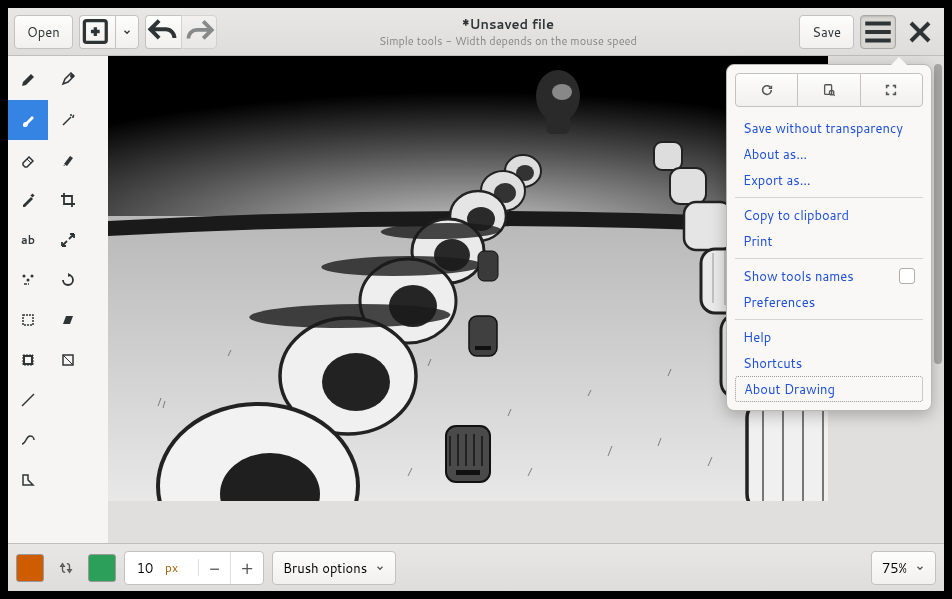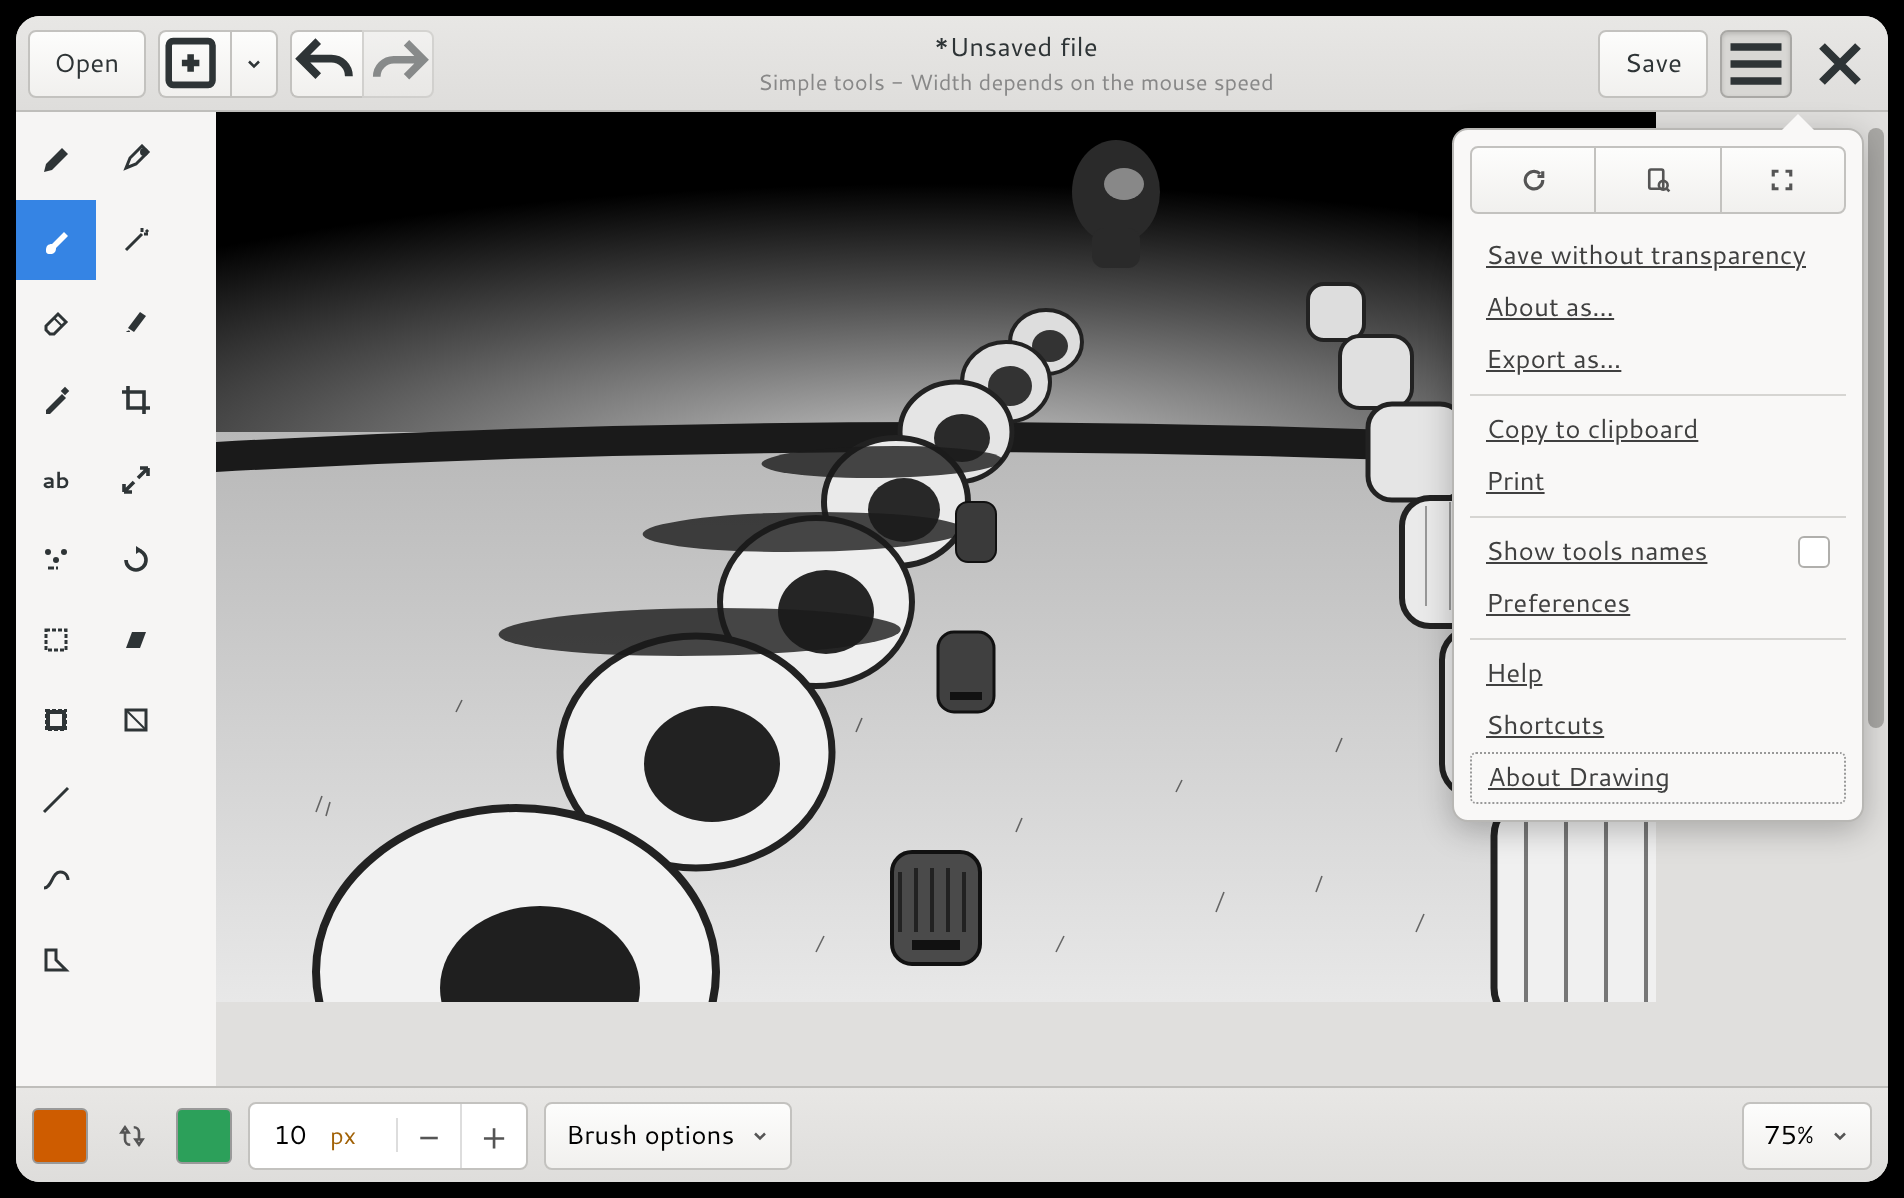--- a/index.html
+++ b/index.html
@@ -1,26 +1,26 @@
 <!DOCTYPE html>
 <html><head>
 <meta charset="utf-8">
 <style>
 * { box-sizing: border-box; margin: 0; padding: 0; font-family: Cantarell, -apple-system, sans-serif; }
 body { background: #000; width: 952px; height: 599px; overflow: hidden; }
-.window { position: absolute; top: 8px; left: 8px; width: 936px; height: 583px; background: #f6f5f4; border-radius: 12px; overflow: hidden; box-shadow: 0 2px 12px rgba(0,0,0,0.4); }
+.window { position: absolute; top: 8px; left: 8px; width: 936px; height: 583px; background: #f6f5f4; border-radius: 0; overflow: hidden; box-shadow: 0 2px 12px rgba(0,0,0,0.4); }
 .headerbar { height: 48px; background: linear-gradient(#e8e7e5, #dedddb); border-bottom: 1px solid #bfbebb; display: flex; align-items: center; padding: 0 6px; gap: 6px; position: relative; }
 .hb-btn { height: 34px; padding: 0 12px; background: linear-gradient(#fdfdfc, #f1f0ee); border: 1px solid #c3c2bf; border-radius: 4px; display: flex; align-items: center; justify-content: center; font-size: 13px; color: #2e3436; cursor: pointer; }
 .hb-btn.icon { width: 36px; padding: 0; }
 .hb-btn.pressed { background: #d8d7d4; border-color: #a9a8a5; box-shadow: inset 0 1px 2px rgba(0,0,0,0.15); }
 .hb-group { display: flex; }
 .hb-group .hb-btn:first-child { border-radius: 4px 0 0 4px; border-right: none; }
 .hb-group .hb-btn:last-child { border-radius: 0 4px 4px 0; }
 .title-box { flex: 1; text-align: center; pointer-events: none; }
-.title { font-size: 13px; font-weight: normal; color: #2e3436; }
+.title { font-size: 13px; font-weight: bold; color: #2e3436; }
 .subtitle { font-size: 11px; color: #888; }
 .content { display: flex; height: calc(100% - 48px - 48px); }
 .toolbar { width: 100px; background: #f6f5f4; padding: 4px 0; display: grid; grid-template-columns: 40px 40px; grid-auto-rows: 40px; }
 .tool { width: 40px; height: 40px; display: flex; align-items: center; justify-content: center; cursor: pointer; color: #2e3436; }
 .tool.active { background: #3584e4; color: #fff; }
 .tool svg { width: 16px; height: 16px; }
 .canvas-area { flex: 1; background: #e0dfdd; position: relative; overflow: hidden; }
 .canvas { position: absolute; top: 0; left: 0; width: 720px; height: 445px; background: #fff; }
 .bottombar { height: 48px; background: linear-gradient(#e8e7e5, #dedddb); border-top: 1px solid #bfbebb; display: flex; align-items: center; padding: 0 8px; gap: 8px; }
 .color-swatch { width: 28px; height: 28px; border: 1px solid #999; border-radius: 3px; cursor: pointer; }
@@ -32,21 +32,21 @@
 .step-btn:first-of-type { border-right: 1px solid #ddd; }
 .combo { height: 34px; padding: 0 10px; background: linear-gradient(#fdfdfc, #f1f0ee); border: 1px solid #c3c2bf; border-radius: 4px; display: flex; align-items: center; gap: 8px; font-size: 13px; cursor: pointer; }
 .spacer { flex: 1; }
 .popover { position: absolute; top: 56px; right: 12px; width: 206px; background: #f9f8f7; border: 1px solid #b8b7b4; border-radius: 8px; box-shadow: 0 4px 16px rgba(0,0,0,0.25); padding: 8px; z-index: 100; }
 .popover::before { content: ''; position: absolute; top: -8px; right: 24px; border: 8px solid transparent; border-bottom-color: #f9f8f7; border-top: none; }
 .popover-btns { display: flex; gap: 0; margin-bottom: 8px; }
 .popover-btns .pbtn { flex: 1; height: 34px; background: linear-gradient(#fdfdfc, #f1f0ee); border: 1px solid #c3c2bf; display: flex; align-items: center; justify-content: center; cursor: pointer; }
 .popover-btns .pbtn:first-child { border-radius: 4px 0 0 4px; }
 .popover-btns .pbtn:nth-child(2) { border-left: none; border-right: none; }
 .popover-btns .pbtn:last-child { border-radius: 0 4px 4px 0; }
-.menu-item { height: 26px; display: flex; align-items: center; padding: 0 8px; font-size: 13px; color: #404040; cursor: pointer; border-radius: 3px; text-decoration: underline; }
+.menu-item { height: 26px; display: flex; align-items: center; padding: 0 8px; font-size: 13px; color: #1d4ed8; cursor: pointer; border-radius: 3px; }
 .menu-item.highlighted { border: 1px dotted #999; }
 .menu-item.check { justify-content: space-between; }
 .menu-check { width: 16px; height: 16px; border: 1px solid #b0afac; border-radius: 3px; background: #fff; }
 .menu-sep { height: 1px; background: #d6d5d2; margin: 4px 0; }
 .scrollbar-v { position: absolute; right: 0; top: 56px; width: 12px; height: 370px; background: transparent; }
 .scrollbar-thumb { position: absolute; right: 2px; top: 0; width: 8px; height: 300px; background: #a8a7a4; border-radius: 4px; }
 svg { pointer-events: none; }
 </style>
 </head>
 <body>

